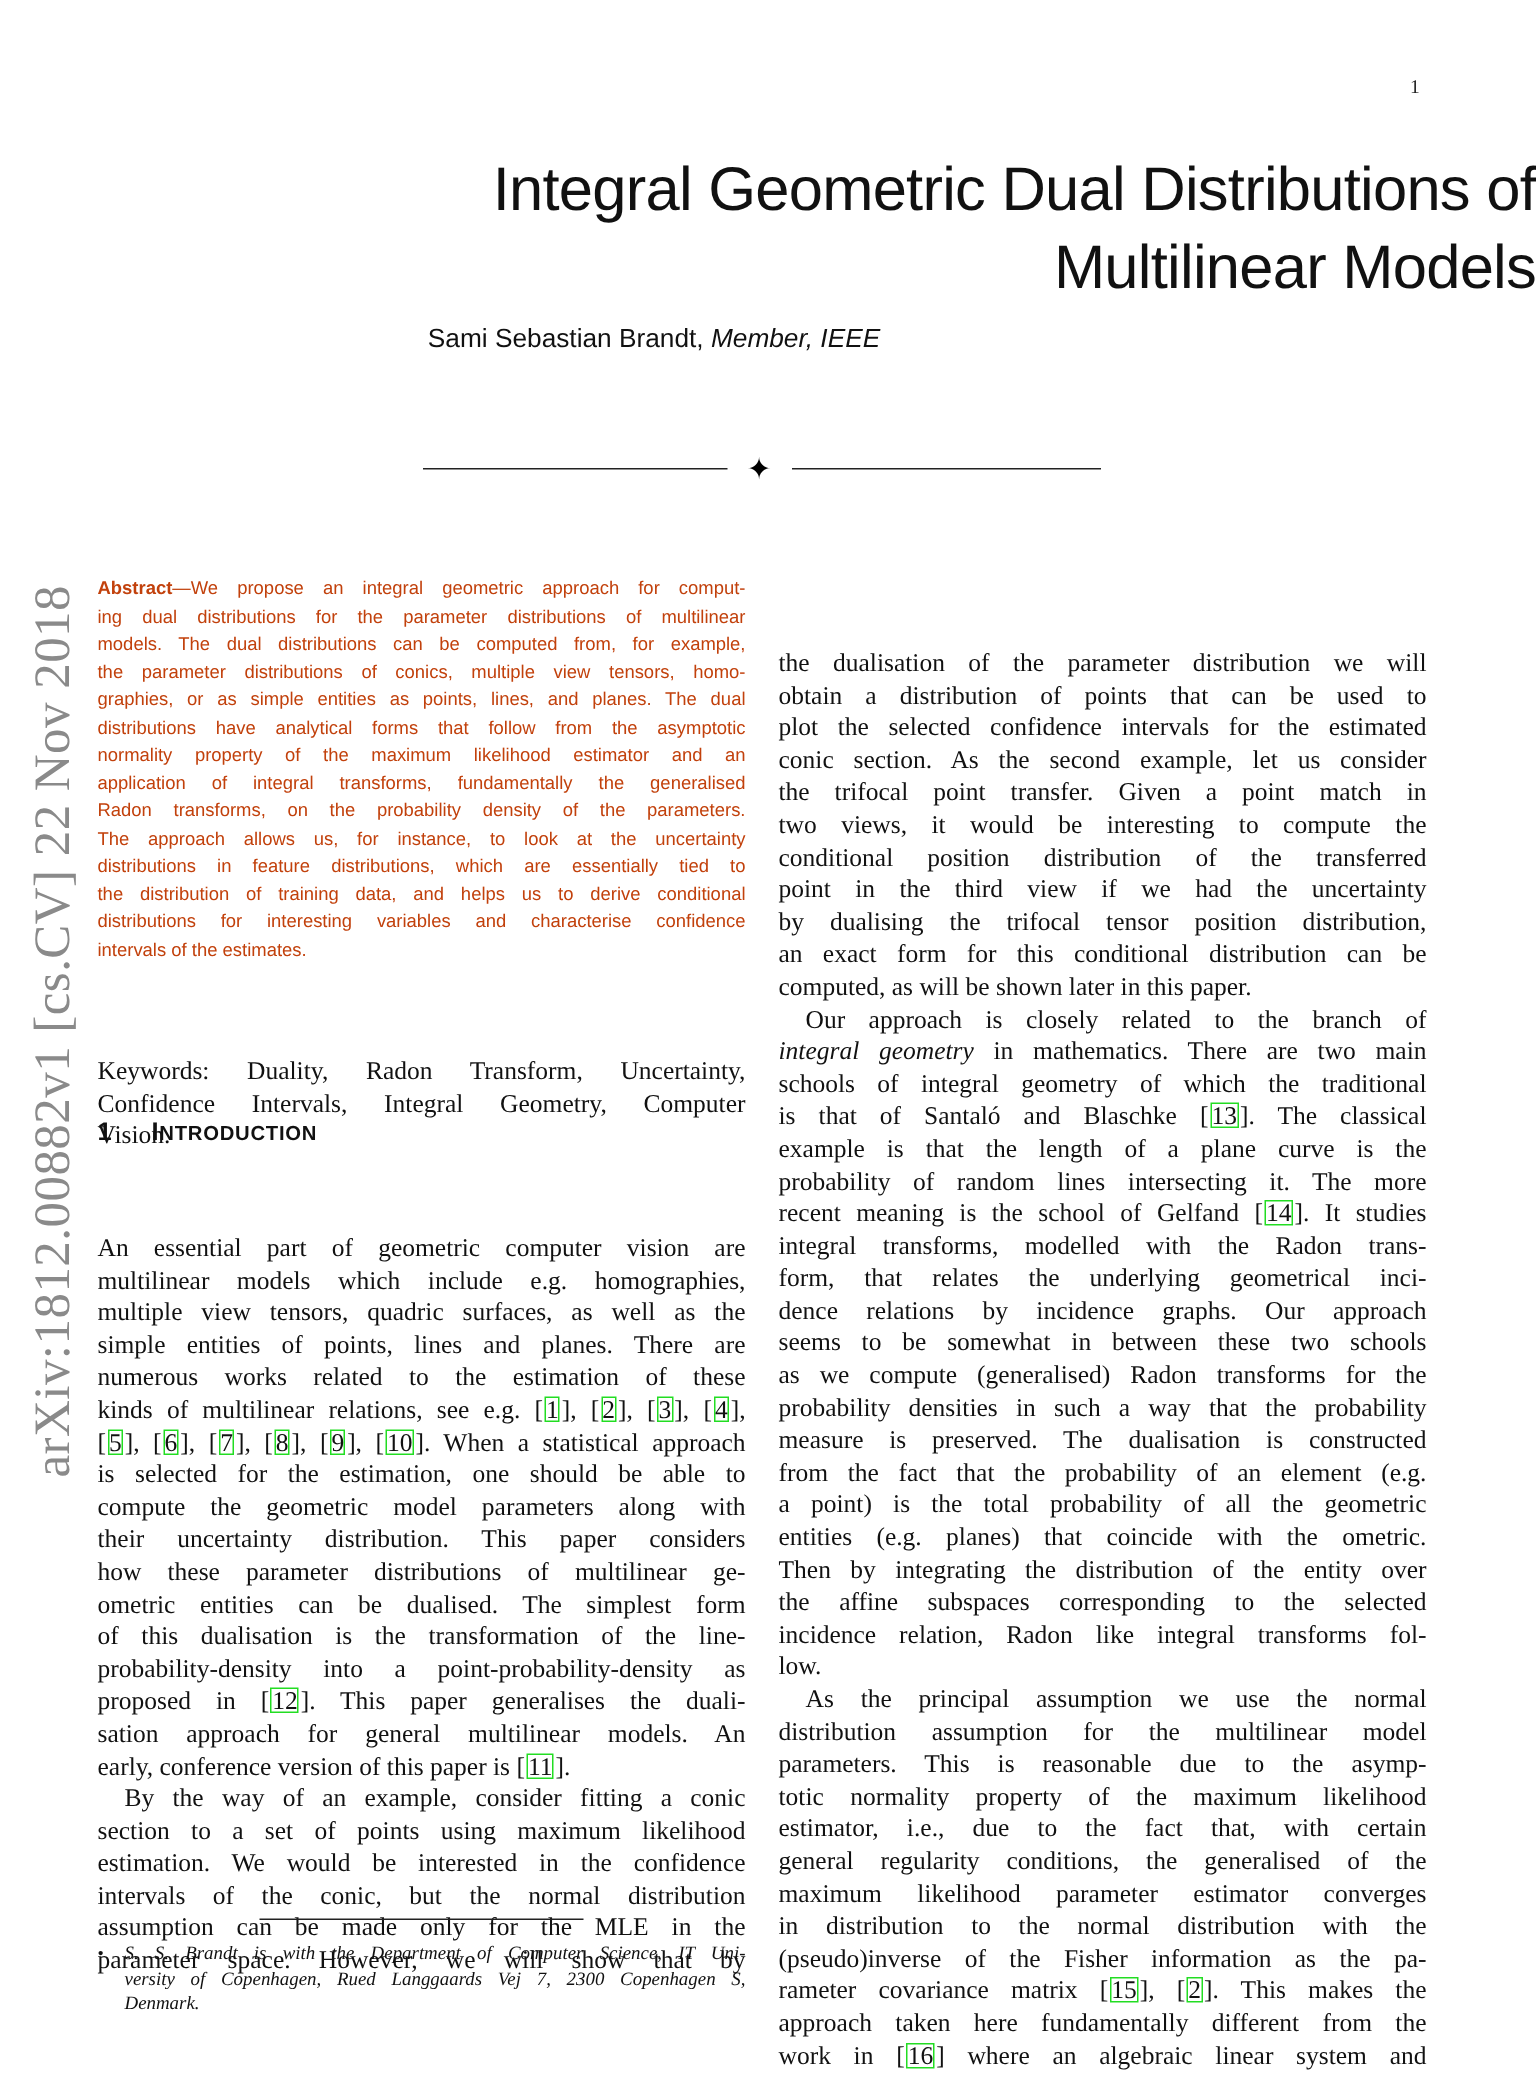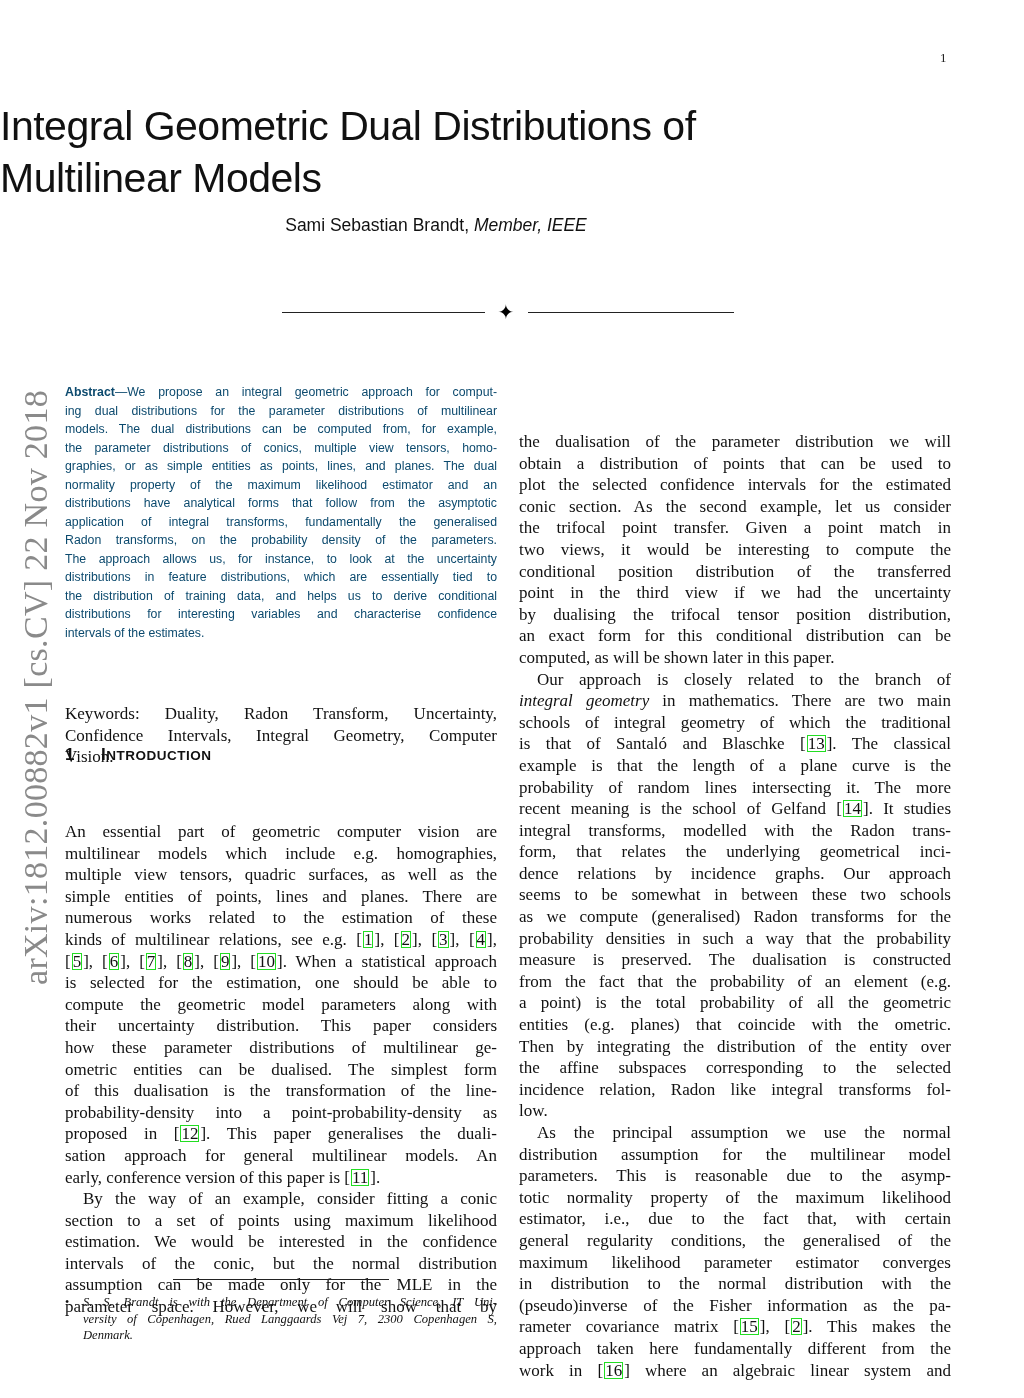--- a/index.html
+++ b/index.html
@@ -1,31 +1,31 @@
 <!DOCTYPE html>
 <html><head>
 <meta charset="utf-8">
 <style>
   html, body { margin: 0; padding: 0; background: #ffffff; }
   body { width: 1024px; height: 1398px; position: relative; overflow: hidden; color: #111; }
   .page-number { position: absolute; left: 940px; top: 50px; font-family: "Liberation Serif", serif; font-size: 13px; color: #222; }
-  .title { position: absolute; left: 0; width: 1024px; top: 100px; text-align: left; font-family: "Liberation Sans", sans-serif; font-size: 41px; line-height: 52px; color: #111; letter-spacing: -0.5px; }
+  .title { position: absolute; left: 0; width: 1024px; top: 100px; text-align: right; font-family: "Liberation Sans", sans-serif; font-size: 41px; line-height: 52px; color: #111; letter-spacing: -0.5px; }
   .title .line { display: block; }
   .author { position: absolute; left: 0; width: 872px; top: 215px; text-align: center; font-family: "Liberation Sans", sans-serif; font-size: 17.5px; color: #111; }
   .author i { font-style: italic; }
   .separator { position: absolute; top: 303px; left: 282px; width: 452px; height: 20px; }
   .separator .rule { position: absolute; top: 9px; height: 1px; background: #222; }
   .separator .rule.left { left: 0; width: 203px; }
   .separator .rule.right { left: 246px; width: 206px; }
   .separator .star { position: absolute; left: 213px; top: -3px; width: 22px; text-align: center; font-size: 20px; line-height: 24px; color: #000; font-family: "DejaVu Sans", sans-serif; }
 
   .arxiv-stamp { position: absolute; left: 17px; top: 985px; transform-origin: 0 0; transform: rotate(-90deg);
     font-family: "Liberation Serif", serif; font-size: 34px; color: #8a8a8a; white-space: nowrap; letter-spacing: 0.3px; }
 
-  .abstract { position: absolute; top: 383px; left: 65px; width: 432px; font-family: "Liberation Sans", sans-serif; font-size: 12.3px; line-height: 18.5px; color: #0c4a6e; }
+  .abstract { position: absolute; top: 383px; left: 65px; width: 432px; font-family: "Liberation Sans", sans-serif; font-size: 12.3px; line-height: 18.5px; color: #c2410c; }
   .abstract .ln { display: block; text-align: justify; text-align-last: justify; height: 18.5px; white-space: nowrap; overflow: visible; }
   .abstract .ln.last { text-align-last: left; }
   .abstract b { font-weight: bold; }
 
   .serif-block { font-family: "Liberation Serif", serif; font-size: 17px; line-height: 21.6px; color: #111; margin-top: 48px; }
   .serif-block .ln { display: block; height: 21.6px; text-align: justify; text-align-last: justify; white-space: nowrap; }
   .serif-block .ln.last { text-align-last: left; }
   .serif-block .ln.indent { padding-left: 18px; }
 
   .keywords { position: absolute; top: 655px; left: 65px; width: 432px; }
@@ -70,22 +70,22 @@
   <div class="star">✦</div>
   <div class="rule right"></div>
 </div>
 
 <div class="abstract">
   <span class="ln"><b>Abstract</b><span>—</span><span>We propose an integral geometric approach for comput-</span></span>
   <span class="ln">ing dual distributions for the parameter distributions of multilinear</span>
   <span class="ln">models. The dual distributions can be computed from, for example,</span>
   <span class="ln">the parameter distributions of conics, multiple view tensors, homo-</span>
   <span class="ln">graphies, or as simple entities as points, lines, and planes. The dual</span>
+  <span class="ln">distributions have analytical forms that follow from the asymptotic</span>
   <span class="ln">normality property of the maximum likelihood estimator and an</span>
-  <span class="ln">distributions have analytical forms that follow from the asymptotic</span>
   <span class="ln">application of integral transforms, fundamentally the generalised</span>
   <span class="ln">Radon transforms, on the probability density of the parameters.</span>
   <span class="ln">The approach allows us, for instance, to look at the uncertainty</span>
   <span class="ln">distributions in feature distributions, which are essentially tied to</span>
   <span class="ln">the distribution of training data, and helps us to derive conditional</span>
   <span class="ln">distributions for interesting variables and characterise confidence</span>
   <span class="ln last">intervals of the estimates.</span>
 </div>
 
 <div class="keywords serif-block">

